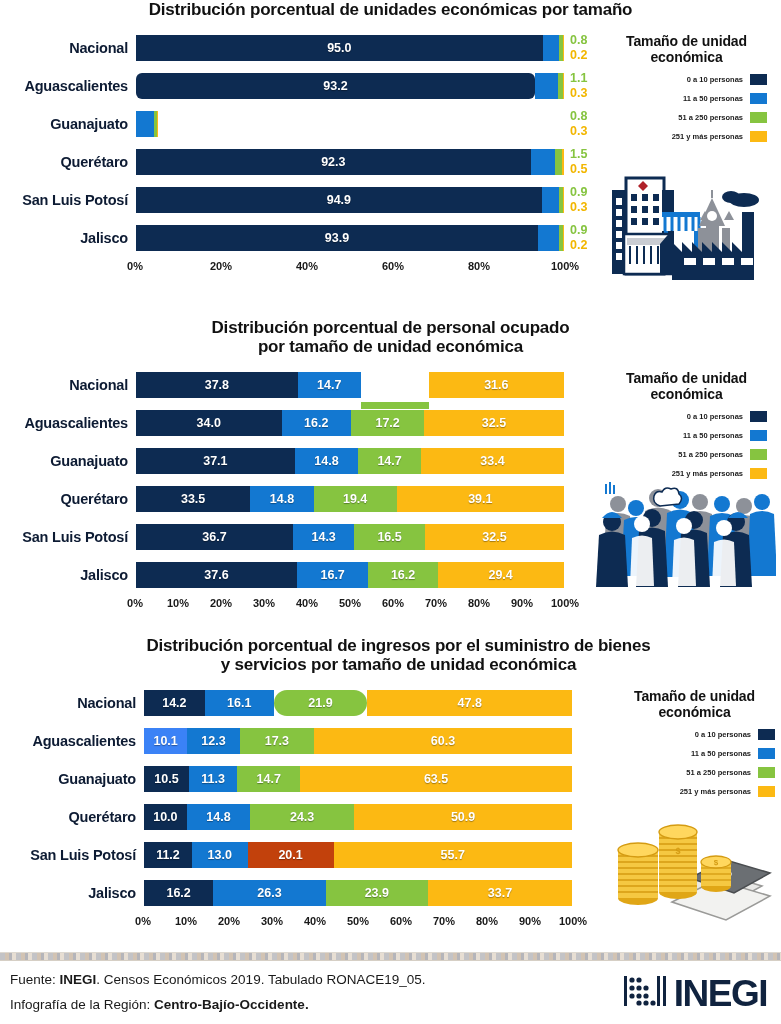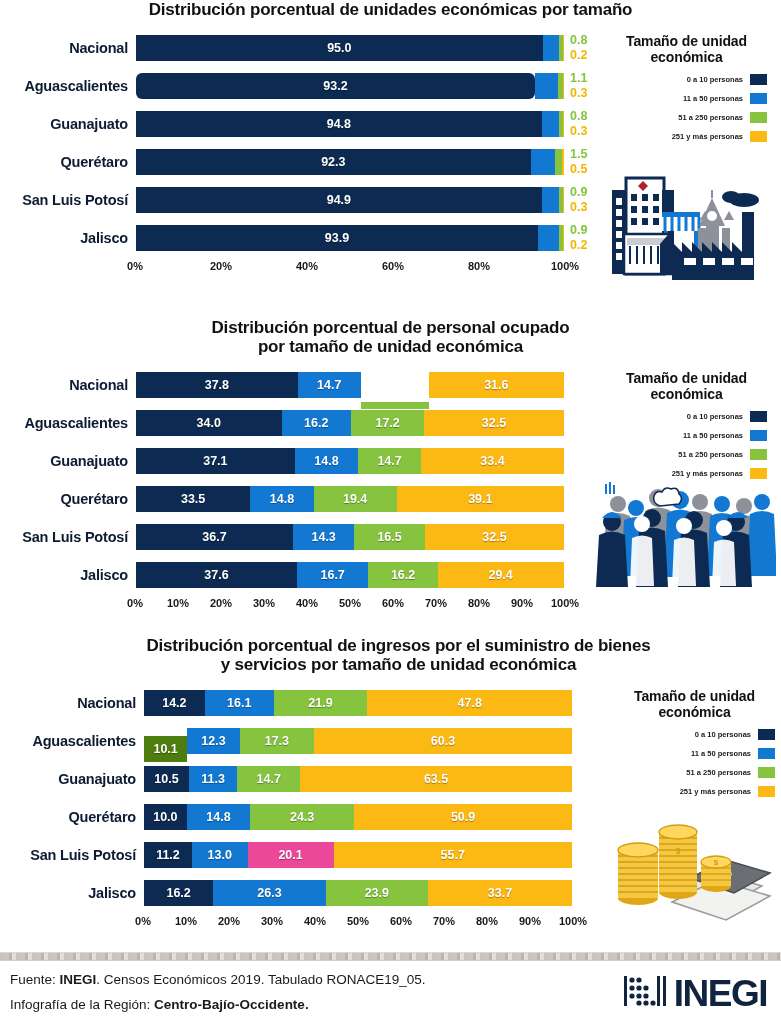--- a/index.html
+++ b/index.html
@@ -200,23 +200,20 @@
                 <div class="seg tiny" style="background: rgb(252, 185, 19); width: 0.3%;"></div>
                 <div class="outside">
                   <div class="ov g">1.1</div>
                   <div class="ov y">0.3</div>
                 </div>
               </div>
             </div>
             <div class="row">
               <div class="row-label">Guanajuato</div>
               <div class="bar-track">
-                <div class="seg" style="background: rgb(13, 43, 82); width: 94.8%;">
-                  <span>94.8</span>
-                </div>
                 <div class="seg tiny" style="background: rgb(19, 120, 209); width: 4.1%;"></div>
                 <div class="seg tiny" style="background: rgb(134, 196, 64); width: 0.8%;"></div>
                 <div class="seg tiny" style="background: rgb(252, 185, 19); width: 0.3%;"></div>
                 <div class="outside">
                   <div class="ov g">0.8</div>
                   <div class="ov y">0.3</div>
                 </div>
               </div>
             </div>
             <div class="row">
@@ -603,32 +600,32 @@
         <div class="rows" id="rows2">
             <div class="row">
               <div class="row-label">Nacional</div>
               <div class="bar-track">
                 <div class="seg" style="background: rgb(13, 43, 82); width: 14.2%;">
                   <span>14.2</span>
                 </div>
                 <div class="seg" style="background: rgb(19, 120, 209); width: 16.1%;">
                   <span>16.1</span>
                 </div>
-                <div class="seg" style="background: rgb(134, 196, 64); width: 21.9%;">
+                <div class="seg" style="background: rgb(134, 196, 64); width: 21.9%; border-radius: 13px;">
                   <span>21.9</span>
                 </div>
                 <div class="seg" style="background: rgb(252, 185, 19); width: 47.8%;">
                   <span>47.8</span>
                 </div>
               </div>
             </div>
             <div class="row">
               <div class="row-label">Aguascalientes</div>
               <div class="bar-track">
-                <div class="seg" style="background: #4d7c0f; width: 10.1%; margin-top: 8px;">
+                <div class="seg" style="background: #3b82f6; width: 10.1%;">
                   <span>10.1</span>
                 </div>
                 <div class="seg" style="background: rgb(19, 120, 209); width: 12.3%;">
                   <span>12.3</span>
                 </div>
                 <div class="seg" style="background: rgb(134, 196, 64); width: 17.3%;">
                   <span>17.3</span>
                 </div>
                 <div class="seg" style="background: rgb(252, 185, 19); width: 60.3%;">
                   <span>60.3</span>
@@ -671,21 +668,21 @@
             </div>
             <div class="row">
               <div class="row-label">San Luis Potosí</div>
               <div class="bar-track">
                 <div class="seg" style="background: rgb(13, 43, 82); width: 11.2%;">
                   <span>11.2</span>
                 </div>
                 <div class="seg" style="background: rgb(19, 120, 209); width: 13%;">
                   <span>13.0</span>
                 </div>
-                <div class="seg" style="background: #ec4899; width: 20.1%;">
+                <div class="seg" style="background: #c2410c; width: 20.1%;">
                   <span>20.1</span>
                 </div>
                 <div class="seg" style="background: rgb(252, 185, 19); width: 55.7%;">
                   <span>55.7</span>
                 </div>
               </div>
             </div>
             <div class="row">
               <div class="row-label">Jalisco</div>
               <div class="bar-track">

